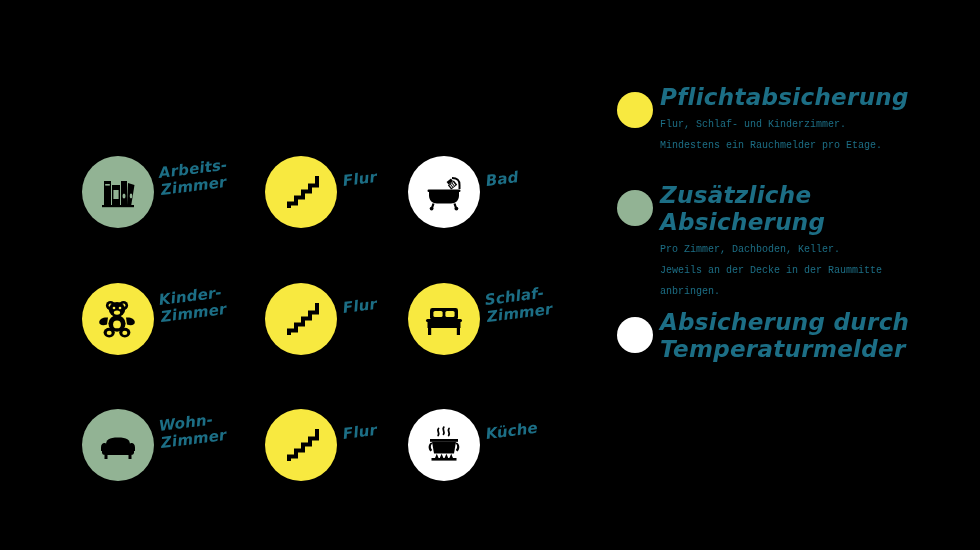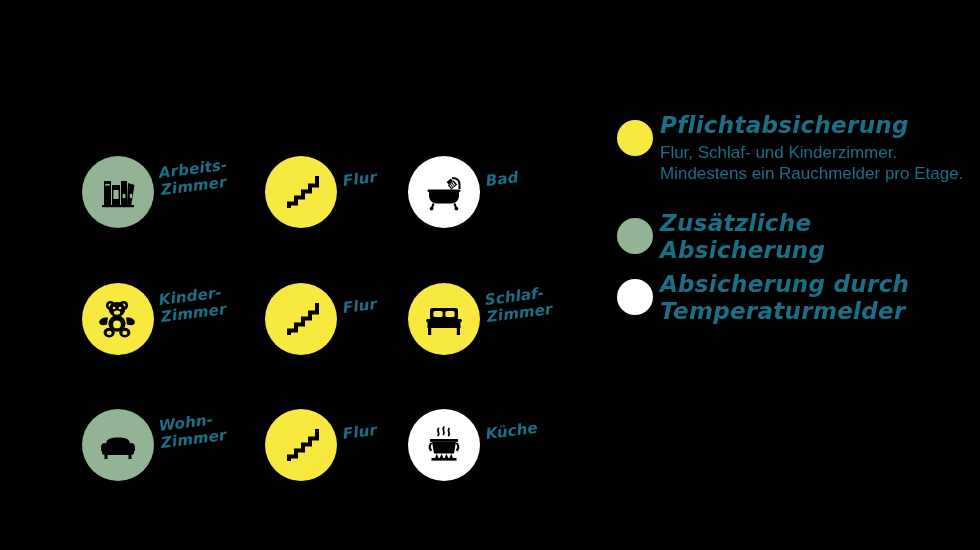--- a/index.html
+++ b/index.html
@@ -62,21 +62,21 @@
     white-space: pre-line;
   }
   .cell-label.single {
     top: 44px;
   }
 
   
   #legend {
     position: absolute;
     left: 612px;
-    top: 112px;
+    top: 84px;
     width: 360px;
   }
   .legend-item {
     position: relative;
     margin-bottom: 18px;
   }
   .legend-dot {
     position: absolute;
     left: 5px;
     top: 8px;
@@ -93,22 +93,22 @@
     font-size: 23px;
     font-style: italic;
     font-weight: 700;
     line-height: 27px;
     letter-spacing: 0.3px;
     margin-bottom: 3px;
     white-space: pre-line;
   }
   .legend-desc {
     color: #1c6e85;
-    font-family: Liberation Sans, sans-serif;
-    font-size: 17px;
+    font-family: Liberation Mono, monospace;
+    font-size: 10px;
     line-height: 21px;
     white-space: pre-line;
   }
 </style>
 </head>
 <body>
 
 <div id="icon-grid">
 
   <div class="grid-cell" style="left:82px; top:129px;">
@@ -267,20 +267,23 @@
       <div class="legend-title">Pflichtabsicherung</div>
       <div class="legend-desc">Flur, Schlaf- und Kinderzimmer.
 Mindestens ein Rauchmelder pro Etage.</div>
     </div>
   </div>
 
   <div class="legend-item" style="margin-bottom:7px;">
     <div class="legend-dot" style="background:#92b394;"></div>
     <div class="legend-body">
       <div class="legend-title">Zusätzliche Absicherung</div>
+      <div class="legend-desc">Pro Zimmer, Dachboden, Keller.
+Jeweils an der Decke in der Raummitte
+anbringen.</div>
     </div>
   </div>
 
   <div class="legend-item">
     <div class="legend-dot" style="background:#ffffff;"></div>
     <div class="legend-body">
       <div class="legend-title">Absicherung durch
 Temperaturmelder</div>
     </div>
   </div>

